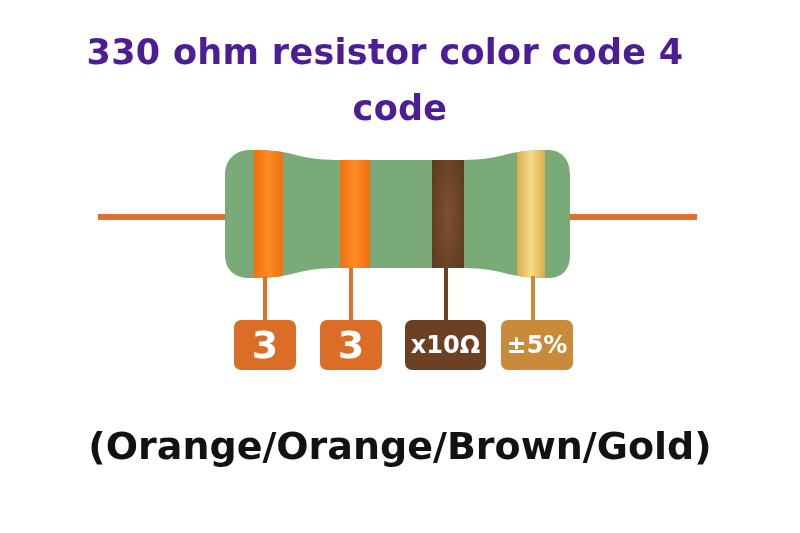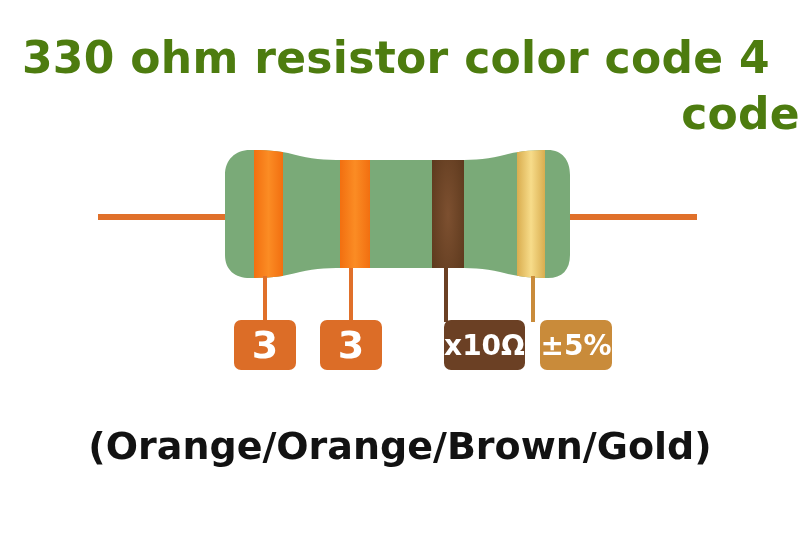--- a/index.html
+++ b/index.html
@@ -1,24 +1,24 @@
 <!DOCTYPE html>
 <html><head>
   <meta charset="utf-8">
   <style>
     html, body { margin: 0; padding: 0; background: #ffffff; }
     body { width: 800px; height: 533px; position: relative; overflow: hidden; font-family: "DejaVu Sans", sans-serif; }
-    .title { position: absolute; left: 0; width: 770px; text-align: right; color: #4d7c0f; font-weight: bold; font-size: 44px; letter-spacing: 0.3px; }
+    .title { position: absolute; left: 0; width: 770px; text-align: center; color: #4c1d95; font-weight: bold; font-size: 35px; letter-spacing: 0.3px; }
     .title.l1 { top: 32px; left: 0; width: 770px; }
     .title.l2 { top: 88px; left: 0; width: 800px; }
     .subtitle { position: absolute; top: 424px; left: 0; width: 800px; text-align: center; color: #121212; font-weight: bold; font-size: 38px; }
     svg.diagram { position: absolute; left: 0; top: 0; }
     .label-box { position: absolute; top: 320px; height: 50px; border-radius: 7px; color: #ffffff; font-weight: bold; display: flex; align-items: center; justify-content: center; }
     .label-box.big { font-size: 38px; }
-    .label-box.small { font-size: 28px; margin-left: 39px; }
+    .label-box.small { font-size: 24px; }
   </style>
 </head>
 <body>
 
 <div class="title l1">330 ohm resistor color code 4</div>
 <div class="title l2">code</div>
 
 <svg class="diagram" width="800" height="533" viewBox="0 0 800 533">
   <defs>
     <linearGradient id="orangeGrad" x1="0" x2="1" y1="0" y2="0">

